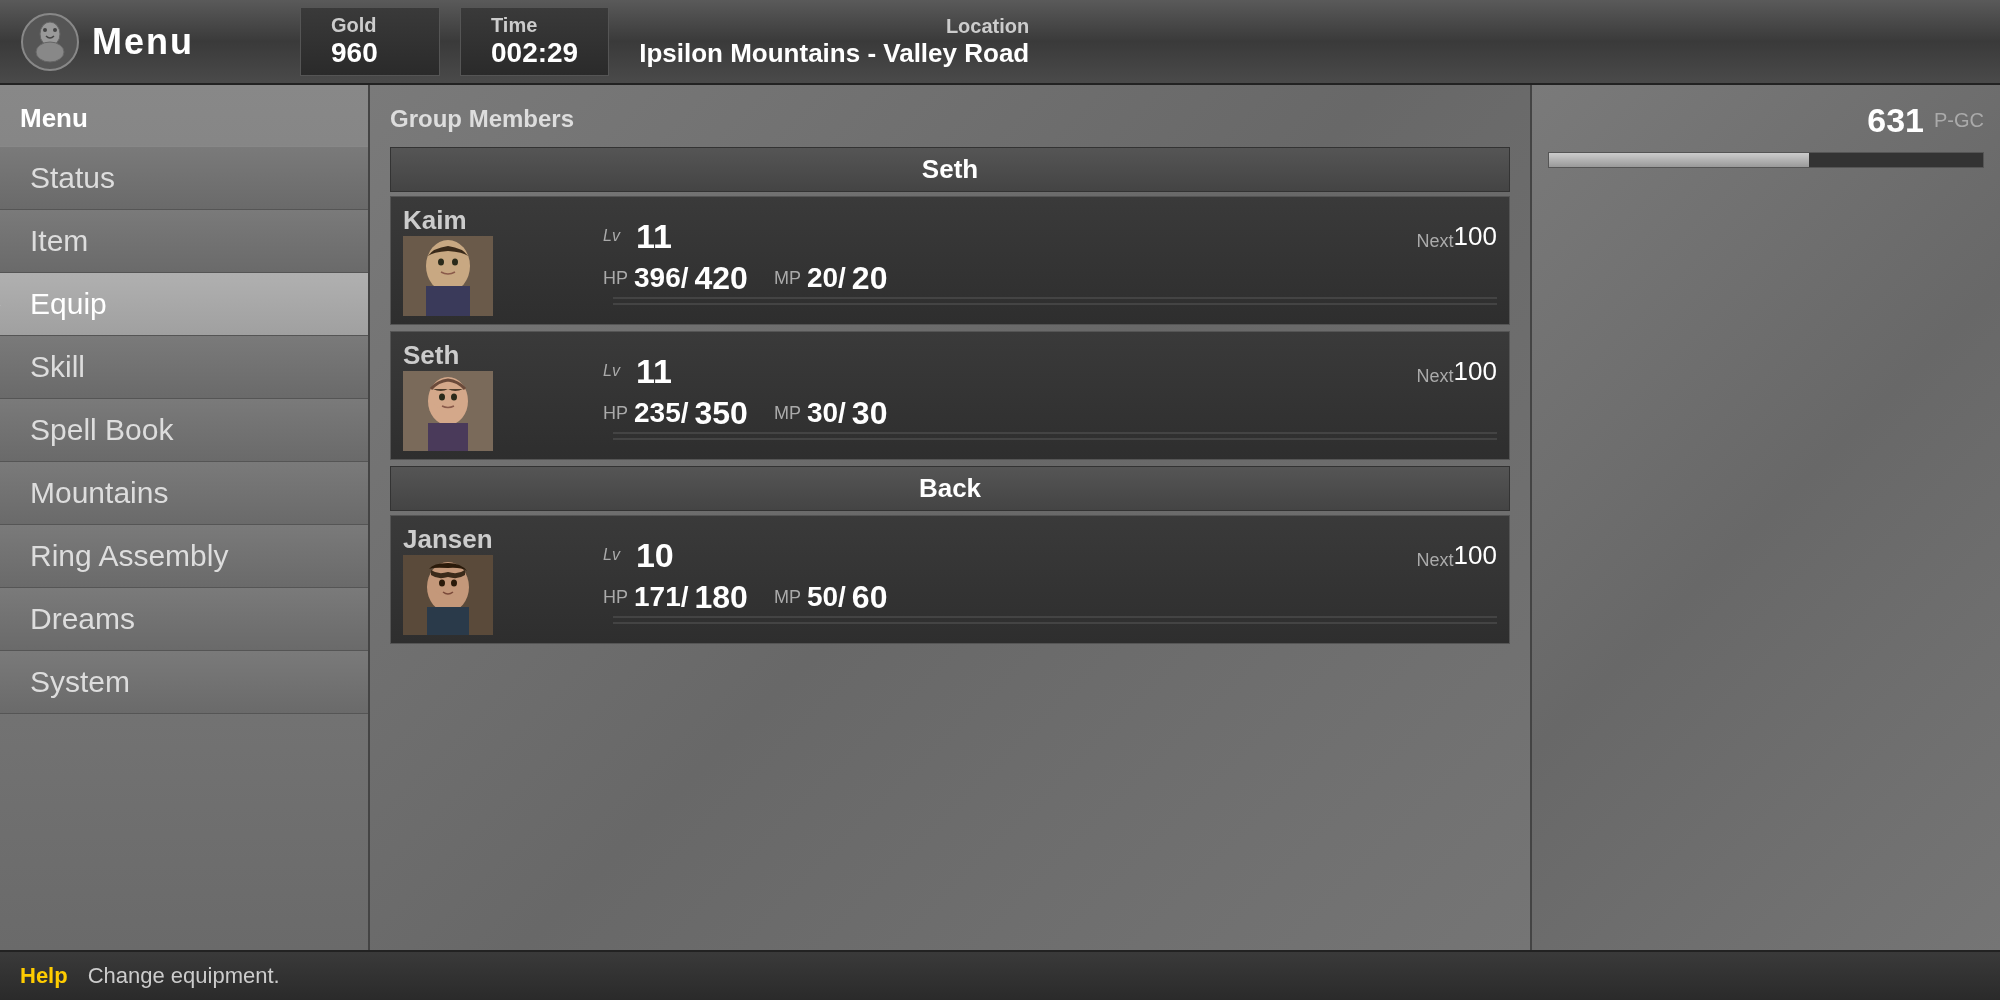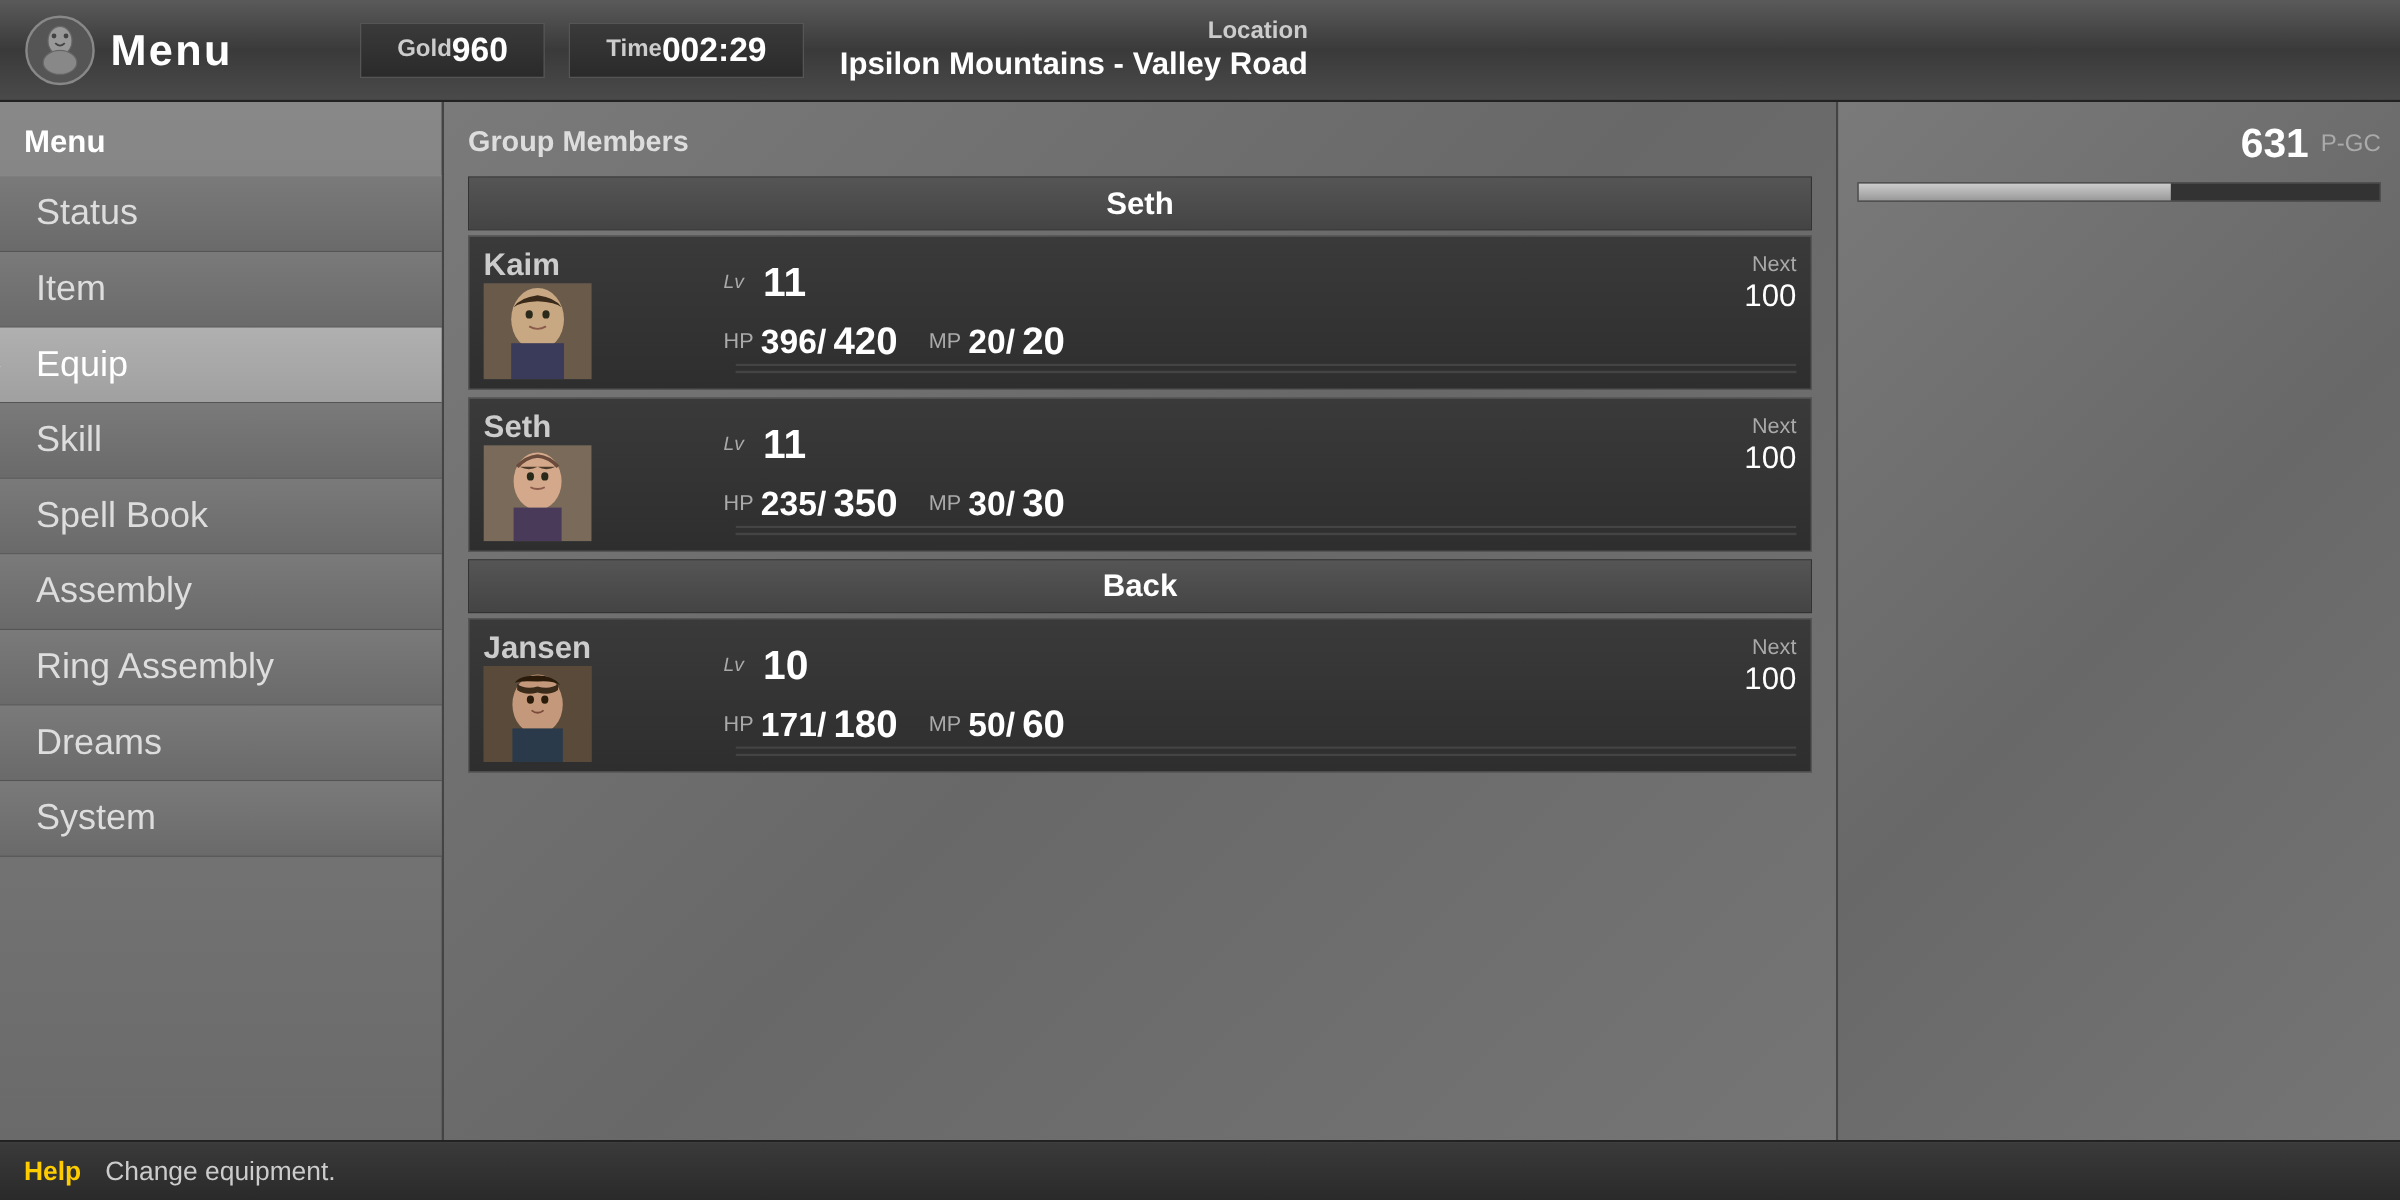--- a/index.html
+++ b/index.html
@@ -32,21 +32,22 @@
       height: 60px;
     }
     #menu-title {
       font-size: 36px;
       font-weight: bold;
       color: #fff;
       letter-spacing: 2px;
     }
     .header-stat {
       display: flex;
-      align-items: center;
+      flex-direction: column;
+      align-items: flex-start;
       background: linear-gradient(180deg, #3a3a3a, #2a2a2a);
       border: 1px solid #555;
       padding: 6px 30px;
       margin-left: 20px;
       min-width: 140px;
     }
     .header-stat-label {
       font-size: 20px;
       color: #ccc;
       font-weight: bold;
@@ -186,21 +187,21 @@
       color: #aaa;
       font-style: italic;
     }
     .lv-value {
       font-size: 34px;
       font-weight: bold;
       color: #fff;
     }
     .next-container {
       display: flex;
-      flex-direction: column;
+      flex-direction: row;
       align-items: flex-end;
       margin-left: auto;
     }
     .next-label {
       font-size: 18px;
       color: #aaa;
     }
     .next-value {
       font-size: 26px;
       color: #fff;
@@ -359,21 +360,21 @@
 
   <div id="sidebar">
     <div id="sidebar-title">Menu</div>
 
     <div id="sidebar-items">
         <div class="menu-item"><span>Status</span></div>
         <div class="menu-item"><span>Item</span></div>
         <div class="menu-item selected"><span>Equip</span></div>
         <div class="menu-item"><span>Skill</span></div>
         <div class="menu-item"><span>Spell Book</span></div>
-        <div class="menu-item"><span>Assembly</span></div>
+        <div class="menu-item"><span>Mountains</span></div>
         <div class="menu-item"><span>Ring Assembly</span></div>
         <div class="menu-item"><span>Dreams</span></div>
         <div class="menu-item"><span>System</span></div>
       </div>
   </div>
 
   <div id="center-panel">
     <div id="group-members-title">Group Members</div>
 
     <div class="section-header">Seth</div>

